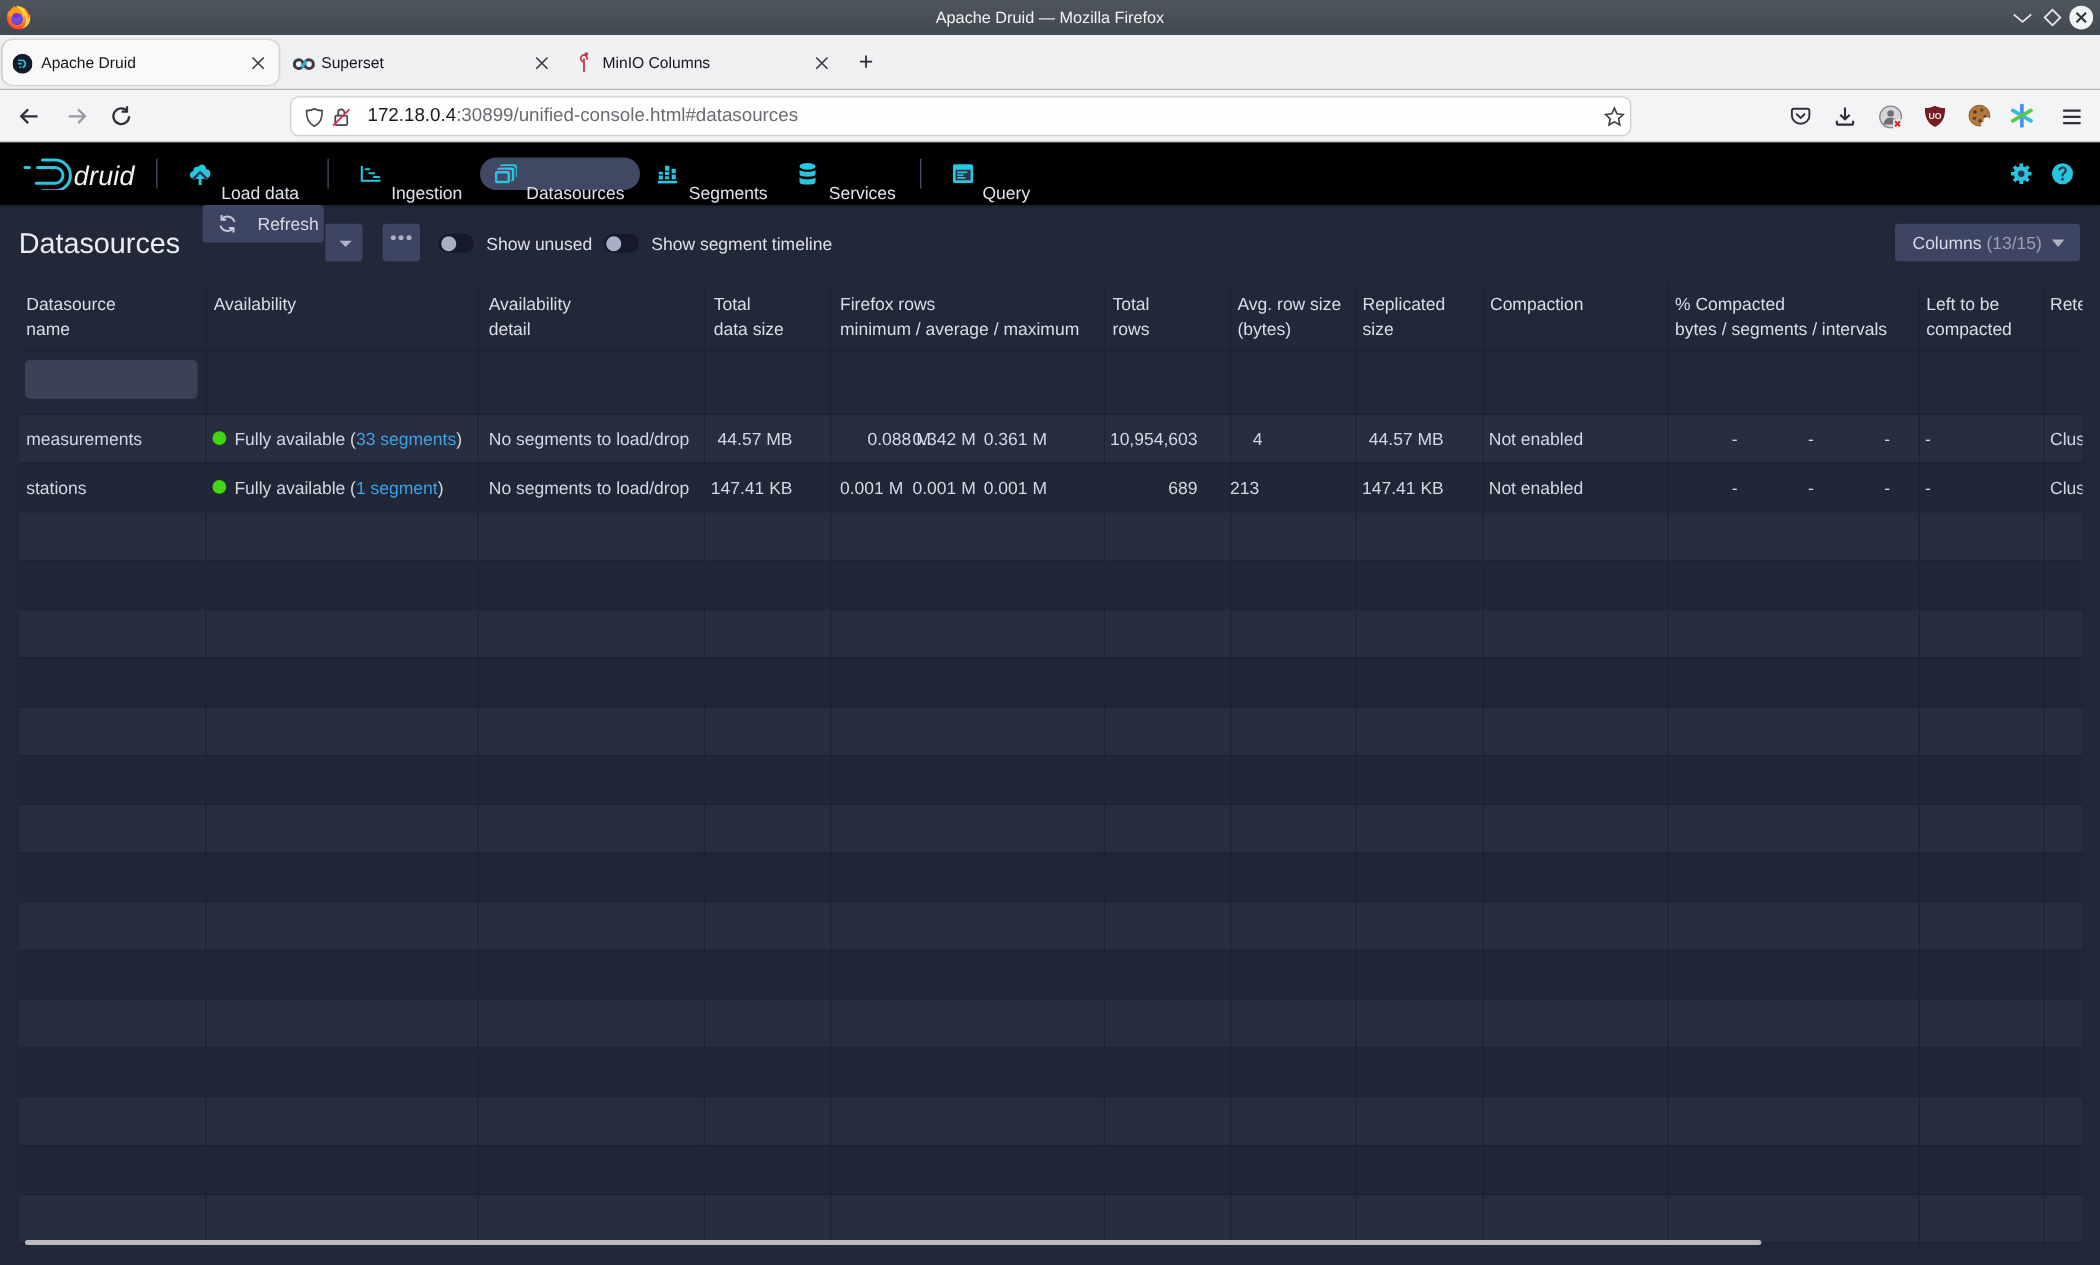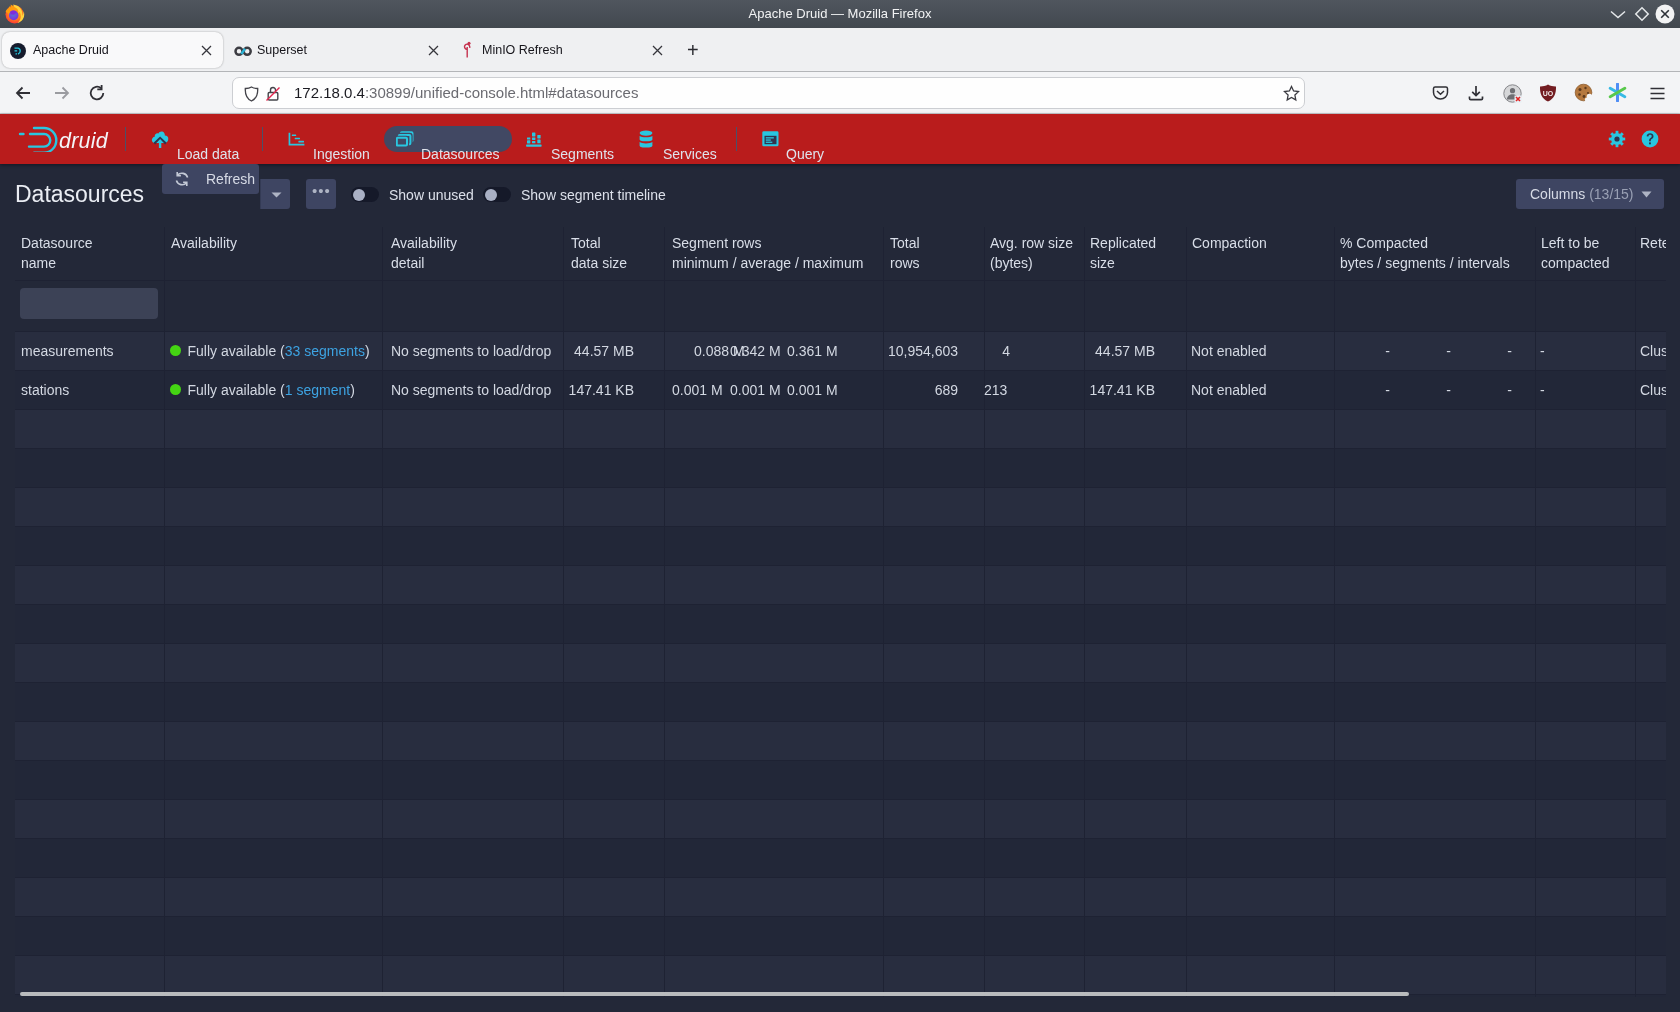--- a/index.html
+++ b/index.html
@@ -12,21 +12,21 @@
 #titlebar .title { width:100%; top:6px; text-align:center; color:#f2f3f4; font-size:13px; }
 
 #tabbar { left:0; top:28px; width:1680px; height:44px; background:#eff0f2; border-bottom:1px solid #b3b5b8; }
 .tab-active { left:2px; top:4px; width:221px; height:35.5px; background:#f9f9fa; border-radius:8px;
   box-shadow:0 0 2px rgba(0,0,0,.35); }
 .tabtxt { font-size:12.5px; color:#15141a; }
 
 #navbar { left:0; top:72px; width:1680px; height:42px; background:#f3f4f6; border-bottom:1px solid #ccced1; }
 #urlfield { left:232px; top:5px; width:1073px; height:31.5px; background:#fefefe; border:1px solid #ccced2; border-radius:7px; }
 
-#dheader { left:0; top:114px; width:1680px; height:50px; background:#b91c1c; box-shadow:0 1px 3px rgba(8,10,18,0.55); }
+#dheader { left:0; top:114px; width:1680px; height:50px; background:#000000; box-shadow:0 1px 3px rgba(8,10,18,0.55); }
 .dnav { font-size:14px; color:#dfe3ec;margin-top:14px; }
 .dsep { width:1px; height:24px; background:#4b5068; top:13px; }
 
 .btn { background:#3e4562; border-radius:3px; color:#d7dbe6; font-size:14px; }
 
 #tbl { left:15px; top:227px; width:1651px; height:770px; overflow:hidden; }
 .hcell { font-size:14px; color:#d9dee8; line-height:19.5px; white-space:pre-line; }
 .cell { font-size:14px; color:#d3d8e2; white-space:nowrap; }
 .vline { width:1px; top:0px; height:770px; background:#1e2233; }
 .rowL { background:#282d3f; }
@@ -79,21 +79,21 @@
     <path d="M7.3 8 L11 2.7" stroke="#2ab5d8" stroke-width="2.4"></path>
   </svg>
   <div class="tabtxt abs" style="left:257px; top:14.5px;">Superset</div>
   <svg class="abs" style="left:428px; top:17px;" width="11" height="11" viewBox="0 0 11 11">
       <path d="M1 1 L10 10 M10 1 L1 10" stroke="#36363c" stroke-width="1.25"></path>
     </svg>
   <svg class="abs" style="left:463px; top:13px;" width="11" height="17" viewBox="0 0 11 17">
     <path d="M4.2 16.5 V6 M4.2 8.5 C1.5 8 0.8 5.5 2.2 4 C3.6 2.5 6.2 3 6.6 5.2 L6.9 6.8" fill="none" stroke="#c5314e" stroke-width="1.4"></path>
     <circle cx="6" cy="2.2" r="1.5" fill="#c5314e"></circle>
   </svg>
-  <div class="tabtxt abs" style="left:482px; top:14.5px;">MinIO Refresh</div>
+  <div class="tabtxt abs" style="left:482px; top:14.5px;">MinIO Columns</div>
   <svg class="abs" style="left:652px; top:17px;" width="11" height="11" viewBox="0 0 11 11">
       <path d="M1 1 L10 10 M10 1 L1 10" stroke="#36363c" stroke-width="1.25"></path>
     </svg>
   <div class="abs" style="left:687px; top:11px; font-size:20px; font-weight:300; color:#2a2a30;">+</div>
 </div>
 <div id="navbar" class="abs">
   <svg class="abs" style="left:14px; top:12px;" width="18" height="18" viewBox="0 0 18 18">
     <path d="M16 9 H3 M8.5 3.5 L3 9 L8.5 14.5" fill="none" stroke="#2f2f35" stroke-width="1.8"></path>
   </svg>
   <svg class="abs" style="left:53px; top:12px;" width="18" height="18" viewBox="0 0 18 18">
@@ -298,21 +298,21 @@
   <div class="vline abs" style="left:1520px;"></div>
   <div class="vline abs" style="left:1620px;"></div>
   <div class="abs" style="left:0px; top:53.4px; width:1651px; height:1px; background:#1e2233;"></div>
   <div class="hcell abs" style="left:6px; top:7px;">Datasource
 name</div>
   <div class="hcell abs" style="left:156px; top:7px;">Availability</div>
   <div class="hcell abs" style="left:376px; top:7px;">Availability
 detail</div>
   <div class="hcell abs" style="left:556px; top:7px;">Total
 data size</div>
-  <div class="hcell abs" style="left:657px; top:7px;">Segment rows
+  <div class="hcell abs" style="left:657px; top:7px;">Firefox rows
 minimum / average / maximum</div>
   <div class="hcell abs" style="left:875px; top:7px;">Total
 rows</div>
   <div class="hcell abs" style="left:975px; top:7px;">Avg. row size
 (bytes)</div>
   <div class="hcell abs" style="left:1075px; top:7px;">Replicated
 size</div>
   <div class="hcell abs" style="left:1177px; top:7px;">Compaction</div>
   <div class="hcell abs" style="left:1325px; top:7px;">% Compacted
 bytes / segments / intervals</div>

